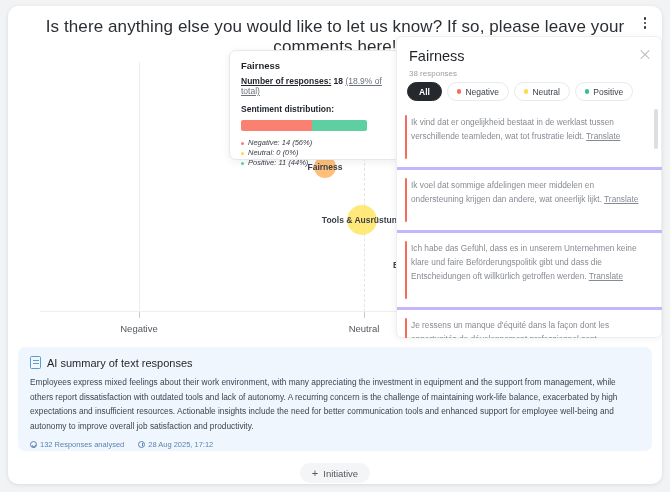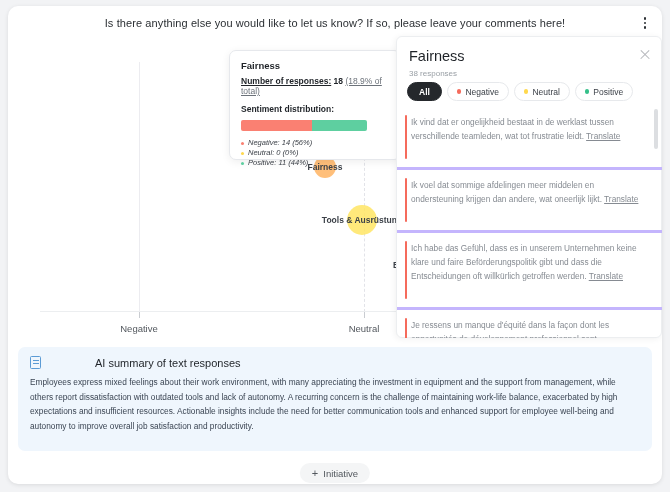--- a/index.html
+++ b/index.html
@@ -26,21 +26,21 @@
 
   
   .card-header {
     position: absolute;
     left: 0; top: 0; width: 100%; height: 34px;
   }
   .question-title {
     position: absolute;
     left: 0; top: 11px; width: 100%;
     text-align: center;
-    font-size: 11px;
+    font-size: 17px;
     color: #2b2f33;
     letter-spacing: 0.1px;
   }
   .kebab {
     position: absolute;
     right: 10px; top: 8px;
     width: 14px; height: 18px;
     display: flex; flex-direction: column;
     align-items: center; justify-content: center;
     gap: 2px;
@@ -260,21 +260,21 @@
     border-radius: 1.5px;
     position: relative;
     flex: none;
   }
   .ai-icon:after {
     content: ""; position: absolute;
     left: 2px; top: 3px; width: 6px; height: 1px;
     background: #5b9bd5;
     box-shadow: 0 3px 0 #5b9bd5;
   }
-  .ai-title { font-size: 11px; color: #1f2328; margin-left: 48px; }
+  .ai-title { font-size: 11px; color: #1f2328; }
   .ai-body {
     margin-top: 6px;
     font-size: 8.3px;
     line-height: 14.5px;
     color: #3b4553;
     text-align: left;
   }
   .ai-meta {
     margin-top: 7px;
     display: flex; gap: 14px;
@@ -434,20 +434,30 @@
         <div class="scroll-thumb"></div>
       </div>
     </div>
 
     <div class="ai-card">
       <div class="ai-head">
         <span class="ai-icon"></span>
         <span class="ai-title">AI summary of text responses</span>
       </div>
       <div class="ai-body">Employees express mixed feelings about their work environment, with many appreciating the investment in equipment and the support from management, while others report dissatisfaction with outdated tools and lack of autonomy. A recurring concern is the challenge of maintaining work-life balance, exacerbated by high expectations and insufficient resources. Actionable insights include the need for better communication tools and enhanced support for employee well-being and autonomy to improve overall job satisfaction and productivity.</div>
+      <div class="ai-meta">
+        <span class="ai-meta-item">
+          <span class="circ-icon check"></span>
+          <span>132 Responses analysed</span>
+        </span>
+        <span class="ai-meta-item">
+          <span class="circ-icon clock"></span>
+          <span>28 Aug 2025, 17:12</span>
+        </span>
+      </div>
     </div>
 
     <div class="initiative-btn">
       <span class="plus-icon">+</span>
       <span>Initiative</span>
     </div>
 
   </div>
 </div>
 

